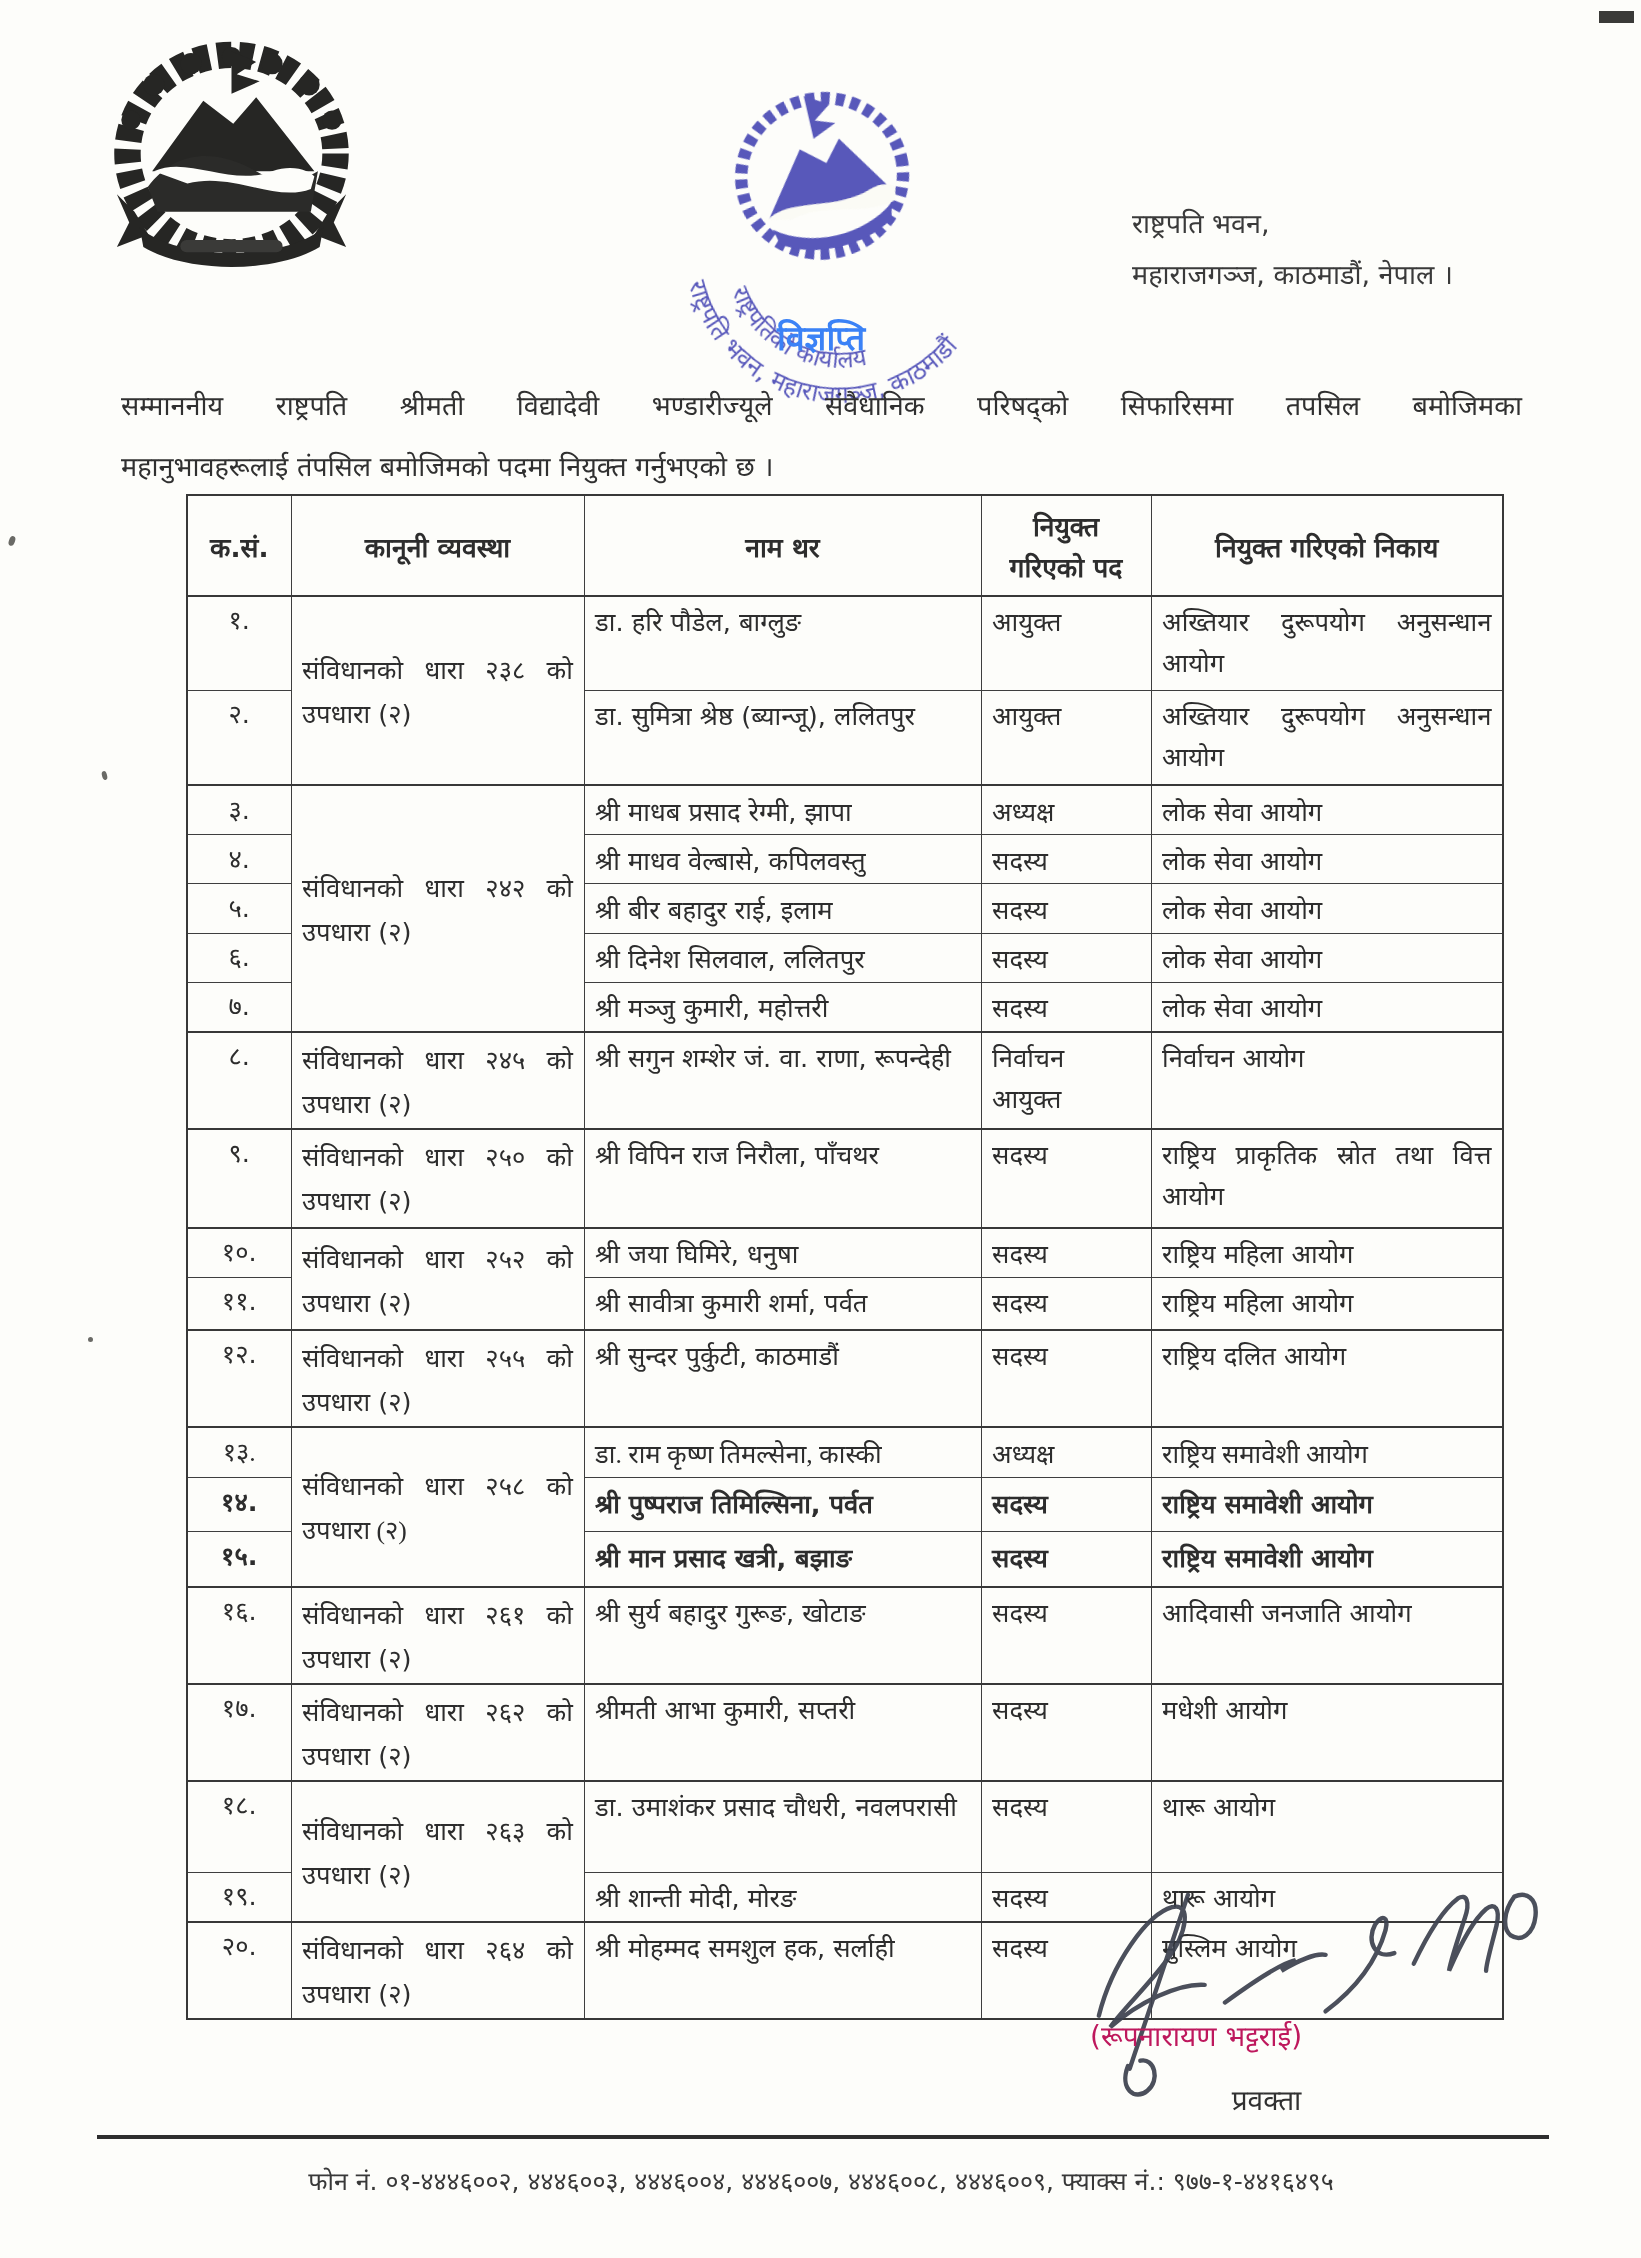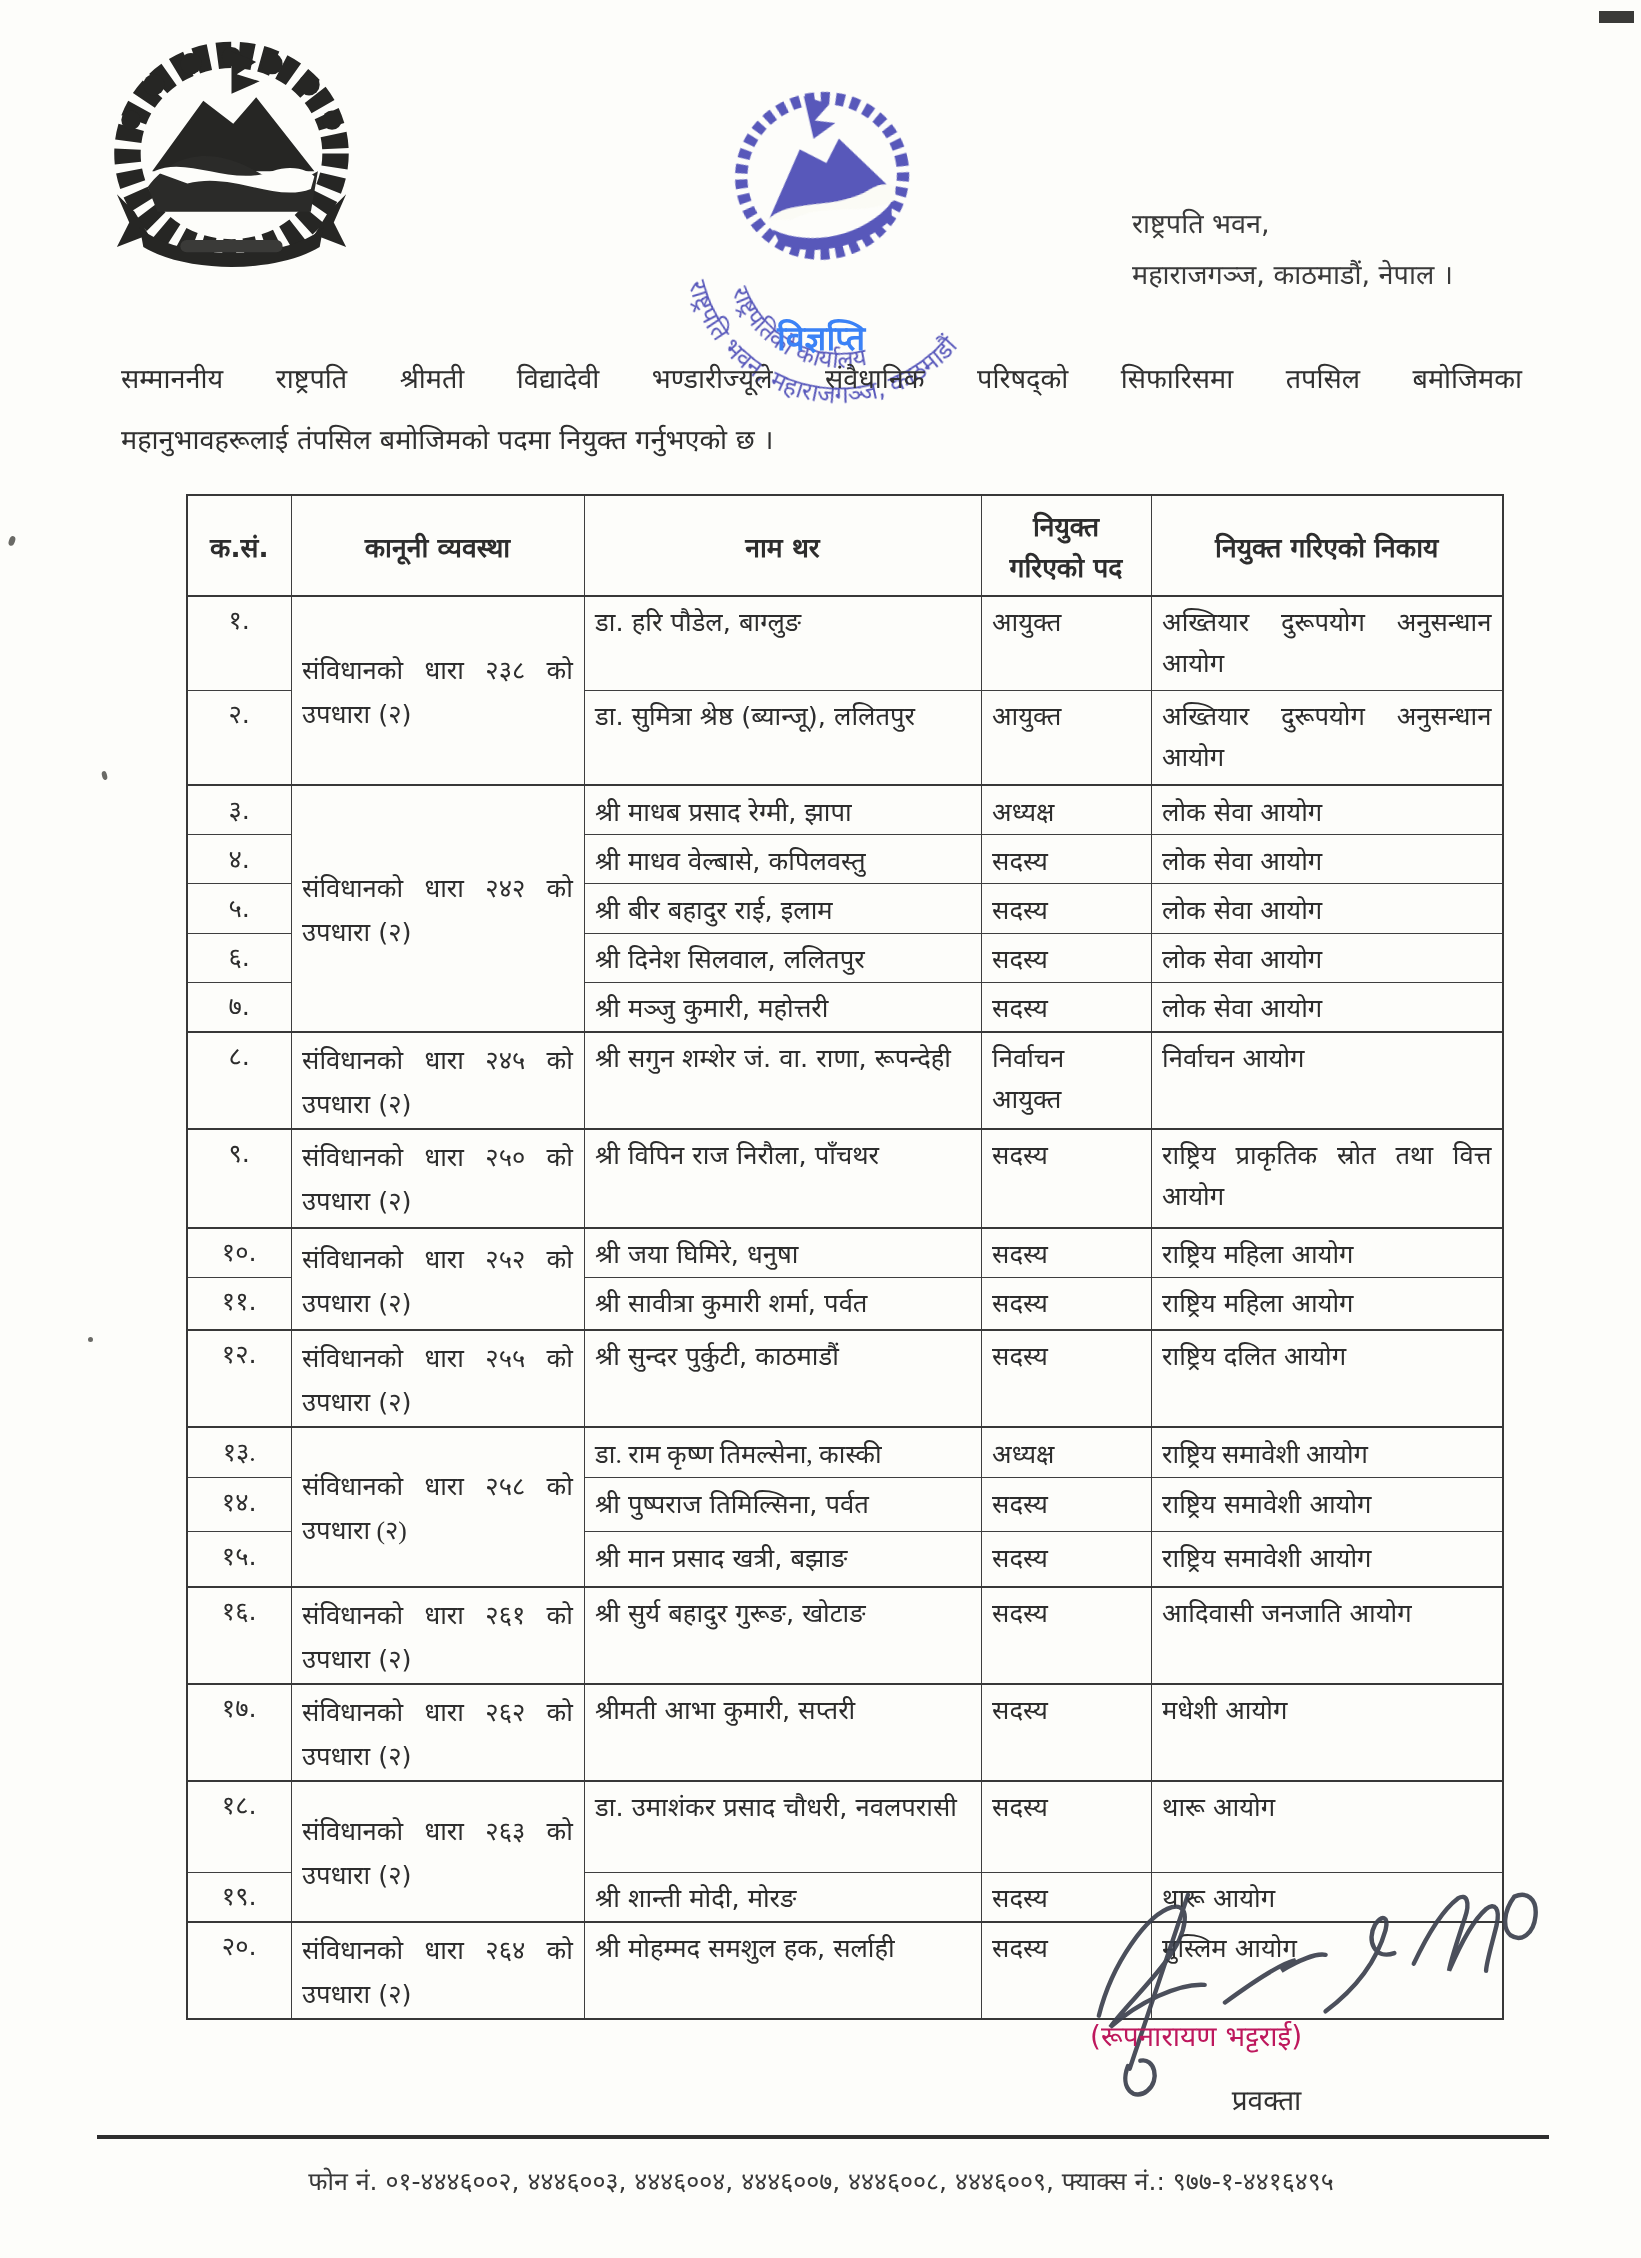--- a/index.html
+++ b/index.html
@@ -25,21 +25,21 @@
     font-size:83px;font-weight:bold;color:#3b3b3b;
     letter-spacing:0.9px;white-space:nowrap;
   }
   .stamp{position:absolute;left:635px;top:55px;mix-blend-mode:multiply;}
   .address{position:absolute;left:1132px;top:198px;font-size:27px;line-height:51px;color:#3a3a3a;}
   
   .notice-title{
     position:absolute;left:0;top:314px;width:1642px;
     text-align:center;font-size:34px;font-weight:bold;color:#3b82f6;
   }
-  .intro{position:absolute;left:121px;top:359px;width:1401px;font-size:27px;color:#303030;}
+  .intro{position:absolute;left:121px;top:386px;width:1401px;font-size:27px;color:#303030;}
   .intro .l1{text-align:justify;text-align-last:justify;margin-bottom:24px;}
   .intro .l2{text-align:left;}
   
   .tbl-wrap{position:absolute;left:186px;top:494px;width:1316px;}
   table.appt{border-collapse:collapse;width:100%;table-layout:fixed;
     font-size:25.6px;color:#2d2d2d;}
   table.appt col.c-sn{width:104px;}
   table.appt col.c-legal{width:293px;}
   table.appt col.c-name{width:397px;}
   table.appt col.c-pos{width:170px;}
@@ -57,21 +57,21 @@
   }
   table.appt thead th{border-bottom:2.6px solid #383838;}
   td.sn{text-align:center;}
   td.legal{text-align:justify;line-height:44px;}
   td.legal.mid{vertical-align:middle;}
   td.nm{text-align:justify;line-height:41px;}
   td.pos{line-height:41px;}
   td.body{text-align:justify;line-height:41px;}
   tr.h54 >td{height:39px;}  tr.h56 >td{height:41px;}
   tr.h58 >td{height:42px;font-family:Liberation Serif, serif;}  tr.h60 >td{height:44px;}
-  tr.h62 >td{height:46px;}  tr.h96 >td{height:76px;}
+  tr.h62 >td{height:46px;font-weight:bold;}  tr.h96 >td{height:76px;}
   tr.h100>td{height:79px;}  tr.h104>td{height:83px;}
   tr.h108>td{height:86px;}  tr.h112>td{height:90px;}
   tr.grp>td{border-top:2.6px solid #383838;}
   
   .sig-svg{position:absolute;left:1015px;top:1879px;pointer-events:none;}
   .sig-name{position:absolute;left:1090px;top:2016px;width:353px;
     font-size:28px;color:#be185d;}
   .sig-role{position:absolute;left:1090px;top:2071px;width:353px;text-align:center;
     font-size:28px;color:#313131;margin-top:9px;}
   

